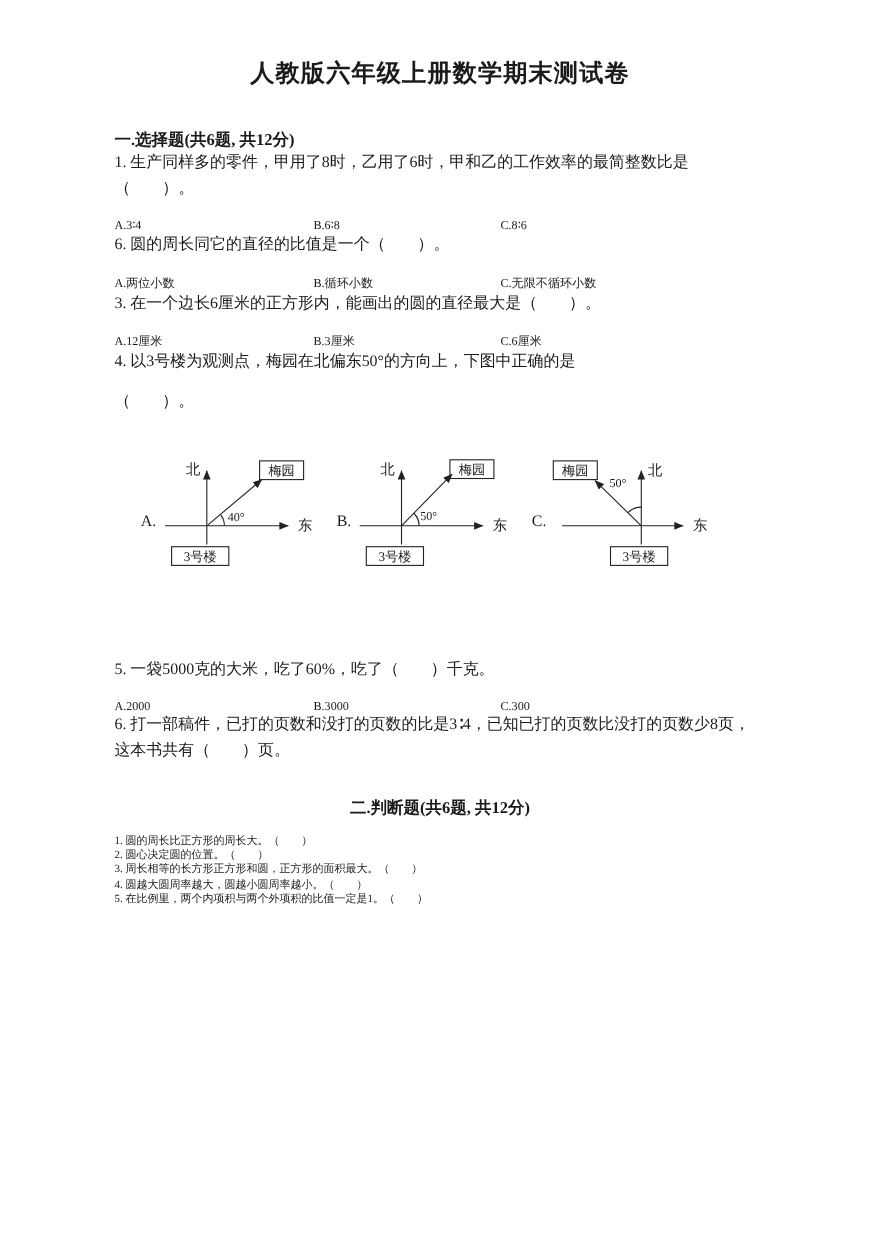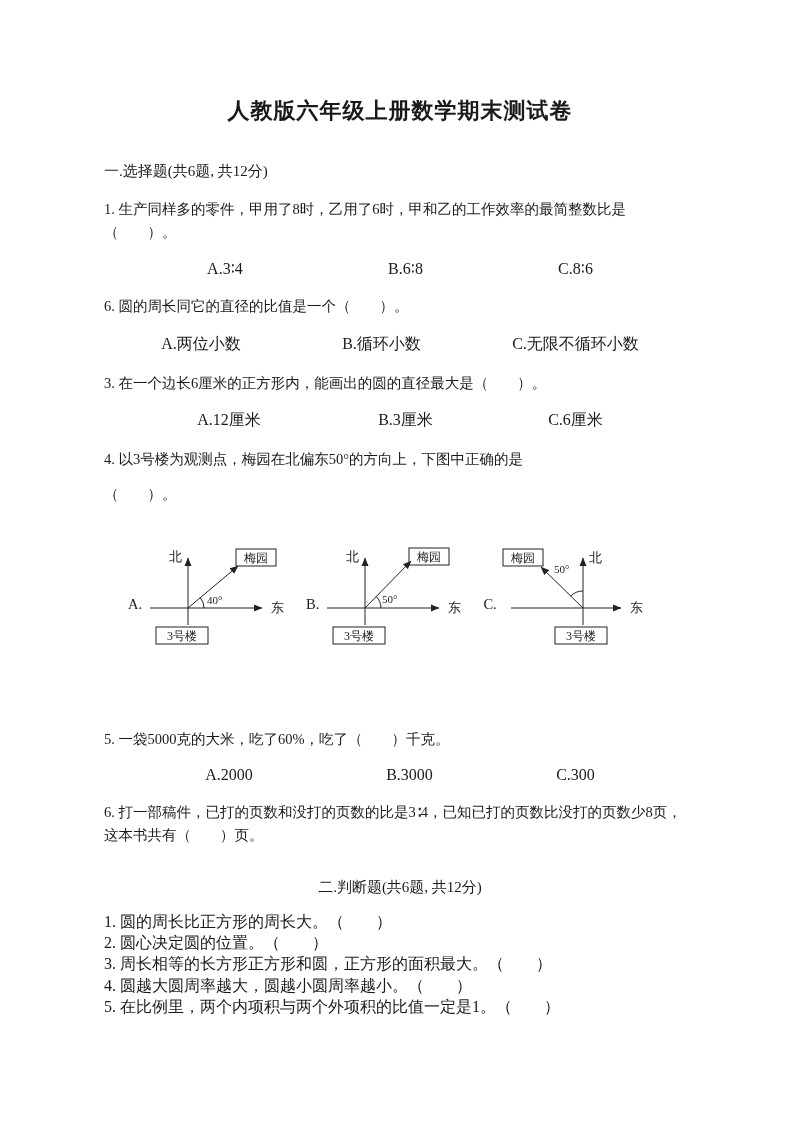--- a/index.html
+++ b/index.html
@@ -2,40 +2,40 @@
 <html><head>
 <meta charset="utf-8">
 <style>
   * { margin:0; padding:0; box-sizing:border-box; }
   html, body { background:#ffffff; }
   body {
     width:800px; height:1131px; overflow:hidden;
     font-family:"Liberation Serif","DejaVu Serif",serif;
     color:#1a1a1a;
   }
-  .page { padding:96px 104px 0 104px; }
+  .page { padding:52px 104px 0 104px; }
   .title { font-size:22px; font-weight:bold; text-align:center; letter-spacing:1px; }
-  .section-heading { font-weight:normal; font-size:15px; margin-top:36px; }
+  .section-heading { font-weight:bold; font-size:15px; margin-top:36px; }
   .section-heading.sec2 { margin-top:30px;text-align:center; }
-  .q { font-size:14.5px; line-height:1.6; margin-top:17px; }
+  .q { font-size:14.5px; line-height:1.6; }
   .q.mt-lg { margin-top:80px; }
   .q4-parens { font-size:14.5px; margin-top:14px; }
-  .opts { display:flex; font-size:16px; margin-top:15px;justify-content:center; }
+  .opts { display:flex; font-size:11px; margin-top:15px; }
   .opt-a { width:181px; }
   .opt-b { width:170px; }
   .diagrams { display:flex; gap:10px; margin:42px 0 0 24px; }
   .diagram { display:flex; }
   .dletter { font-size:14.5px; margin-top:50px; margin-right:2px; white-space:nowrap; }
   .diagram svg { display:block; }
   .diagram svg text { font-family:"Liberation Serif","DejaVu Serif",serif; fill:#1a1a1a; font-size:12px; }
   .diagram svg text.axis { font-size:13px; }
   .diagram svg text.deg { font-size:11px; }
   .diagram svg line, .diagram svg path.arc, .diagram svg rect { stroke:#222; stroke-width:1; fill:none; }
   .judge-list { margin-top:14px; }
-  .judge-item { font-size:16px; line-height:1.34; }
+  .judge-item { font-size:10px; line-height:1.34; }
 </style>
 </head>
 <body>
 
 <div class="page">
 
   <h1 class="title">人教版六年级上册数学期末测试卷</h1>
 
   <div class="section-heading">一.选择题(共6题, 共12分)</div>
 

